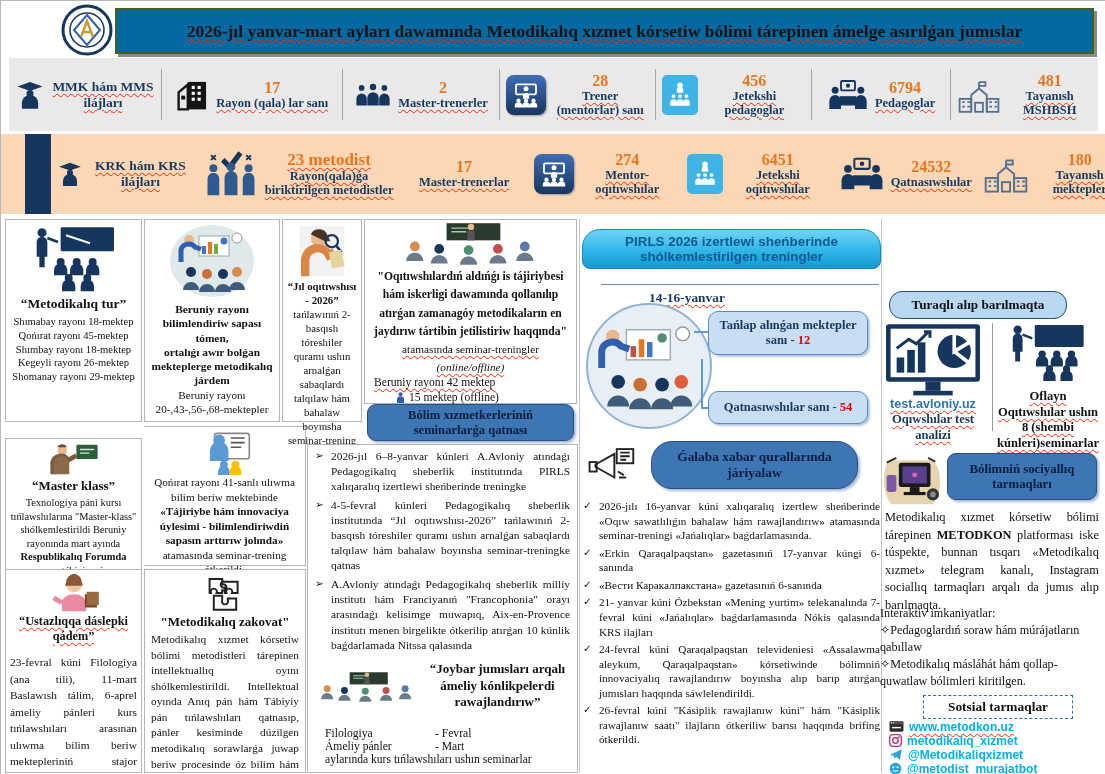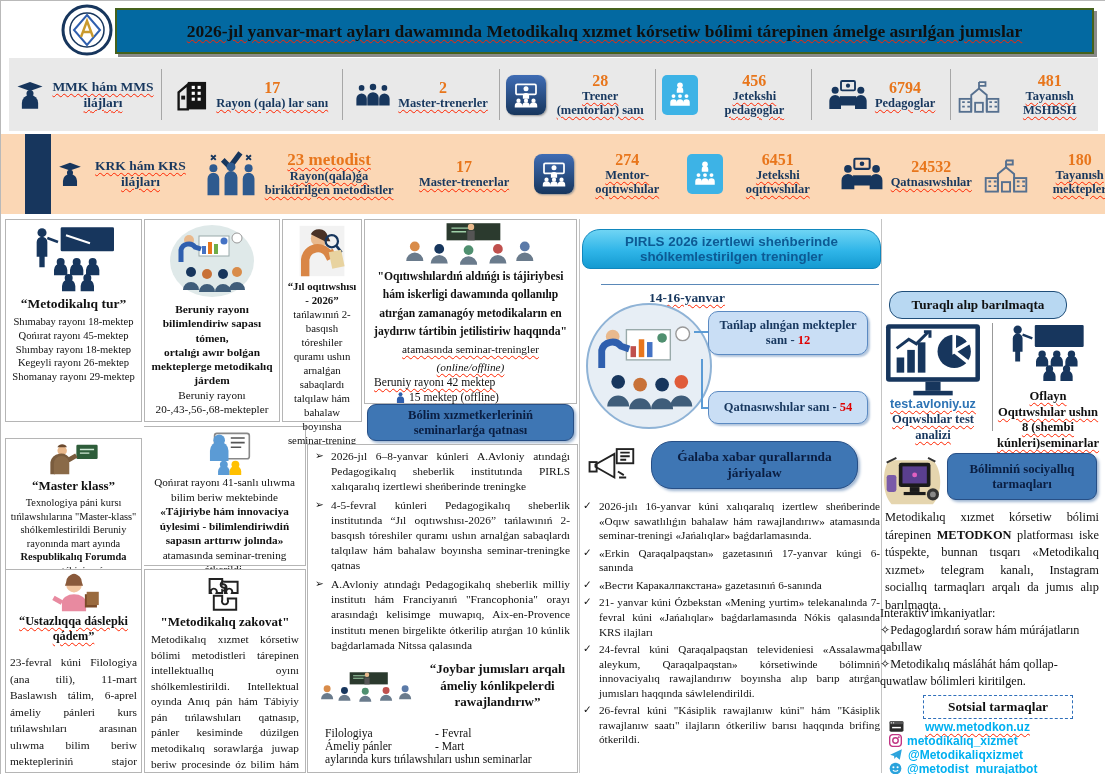--- a/index.html
+++ b/index.html
@@ -662,21 +662,21 @@
     <div>Interaktiv imkaniyatlar:</div>
     <div><span>✧</span><span>Pedagoglardıń soraw hám múrájatların qabıllaw</span></div>
     <div><span>✧</span><span>Metodikalıq másláhát hám qollap-quwatlaw bólimleri kiritilgen.</span></div>
   </div>
 
   <div class="abs" style="left:922px;top:694px;width:148px;height:22px;border:1.6px dashed #2f6fba;display:flex;align-items:center;justify-content:center;font-weight:bold;font-size:13.4px;">
     <span>Sotsial tarmaqlar</span>
   </div>
 
   <div class="abs" style="left:888px;top:719px;width:212px;font-family:'Liberation Sans',sans-serif;">
-    <div style="display:flex;align-items:center;gap:21px;height:13px;margin-bottom:1px;">
+    <div style="display:flex;align-items:center;gap:5px;height:13px;margin-bottom:1px;">
       <span>
           <svg width="15" height="11" viewBox="0 0 20 15">
             <rect x="0.5" y="0.5" width="19" height="14" rx="2" fill="#2b2b2b"></rect>
             <rect x="0.5" y="0.5" width="19" height="4" rx="2" fill="#555"></rect>
             <circle cx="3" cy="2.5" r="0.9" fill="#fff"></circle>
             <circle cx="6" cy="2.5" r="0.9" fill="#fff"></circle>
             <rect x="4" y="8" width="12" height="2" fill="#fff"></rect>
           </svg>
         </span>
       <span class="link wv">www.metodkon.uz</span>

